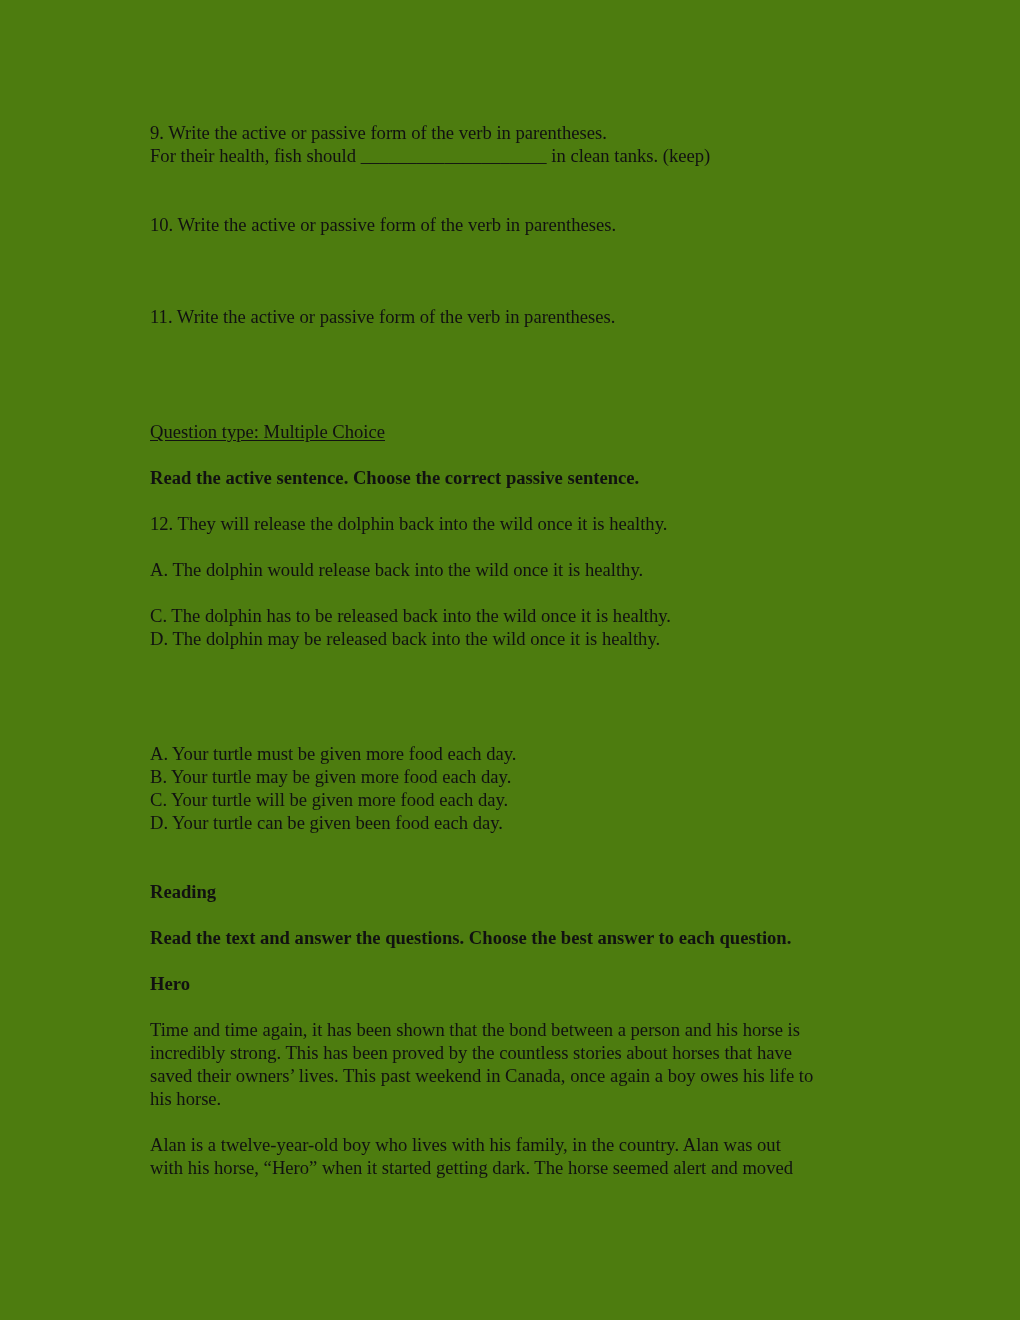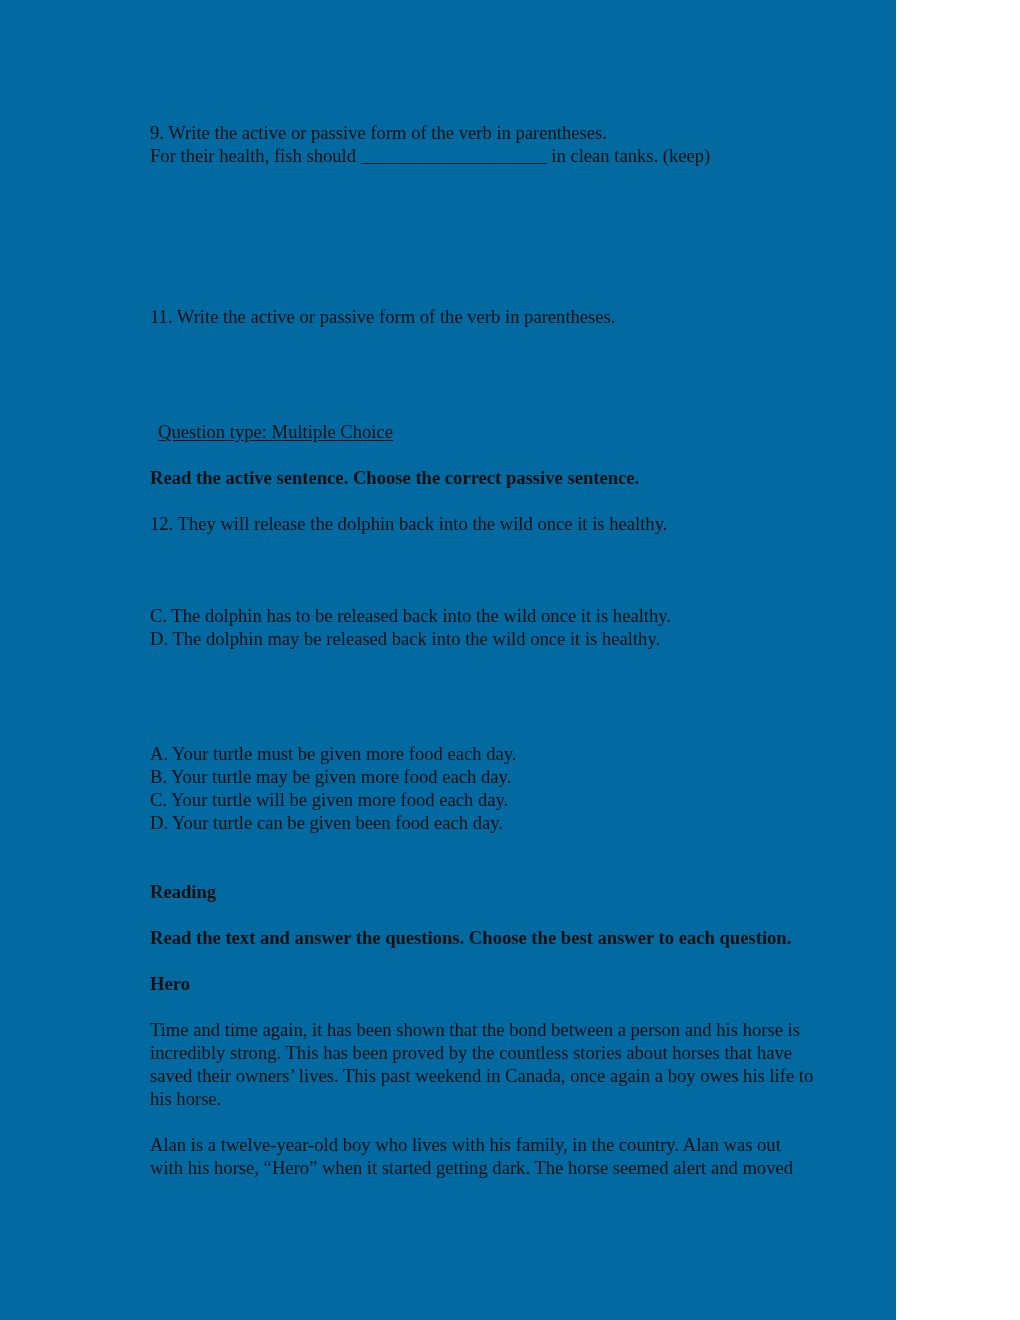--- a/index.html
+++ b/index.html
@@ -1,44 +1,46 @@
 <!DOCTYPE html>
 <html><head>
   <meta charset="utf-8">
   <style>
     html, body { margin: 0; padding: 0; background: #ffffff; }
     body { width: 1020px; height: 1320px; position: relative; overflow: hidden; }
-    .page { position: absolute; left: 0; top: 0; width: 896px; height: 1320px; background: #0369a1; }
+    .page { position: absolute; left: 0; top: 0; width: 1020px; height: 1320px; background: #4d7c0f; }
     .line {
       position: absolute;
       left: 150px;
       font-family: "Liberation Serif", "DejaVu Serif", serif;
       font-size: 18.6px;
       line-height: 23px;
       color: #111111;
       white-space: pre;
     }
     .bold { font-weight: bold; }
-    .underline { text-decoration: underline; text-underline-offset: 2px; margin-left: 8px; }
+    .underline { text-decoration: underline; text-underline-offset: 2px; }
   </style>
 </head>
 <body>
 
 <div class="page">
 
   <div class="line" style="top:121px">9. Write the active or passive form of the verb in parentheses.</div>
   <div class="line" style="top:144px">For their health, fish should ____________________ in clean tanks. (keep)</div>
 
+  <div class="line" style="top:213px">10. Write the active or passive form of the verb in parentheses.</div>
 
   <div class="line" style="top:305px">11. Write the active or passive form of the verb in parentheses.</div>
 
   <div class="line underline" style="top:420px">Question type: Multiple Choice</div>
   <div class="line bold" style="top:466px">Read the active sentence. Choose the correct passive sentence.</div>
 
   <div class="line" style="top:512px">12. They will release the dolphin back into the wild once it is healthy.</div>
+  <div class="line" style="top:558px">A. The dolphin would release back into the wild once it is healthy.</div>
   <div class="line" style="top:627px">D. The dolphin may be released back into the wild once it is healthy.</div>
   <div class="line" style="top:604px">C. The dolphin has to be released back into the wild once it is healthy.</div>
 
   <div class="line" style="top:742px">A. Your turtle must be given more food each day.</div>
   <div class="line" style="top:765px">B. Your turtle may be given more food each day.</div>
   <div class="line" style="top:788px">C. Your turtle will be given more food each day.</div>
   <div class="line" style="top:811px">D. Your turtle can be given been food each day.</div>
 
   <div class="line bold" style="top:880px">Reading</div>
   <div class="line bold" style="top:926px">Read the text and answer the questions. Choose the best answer to each question.</div>

